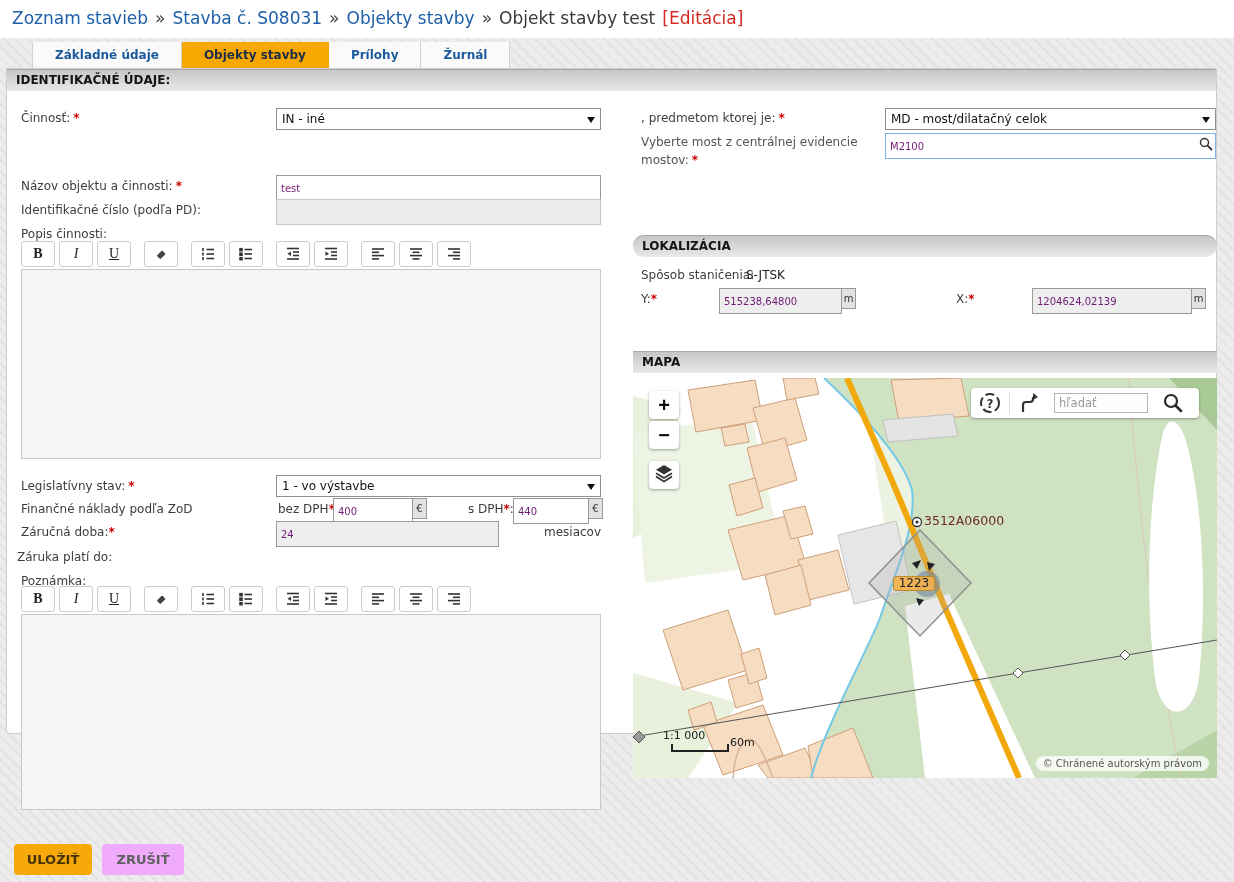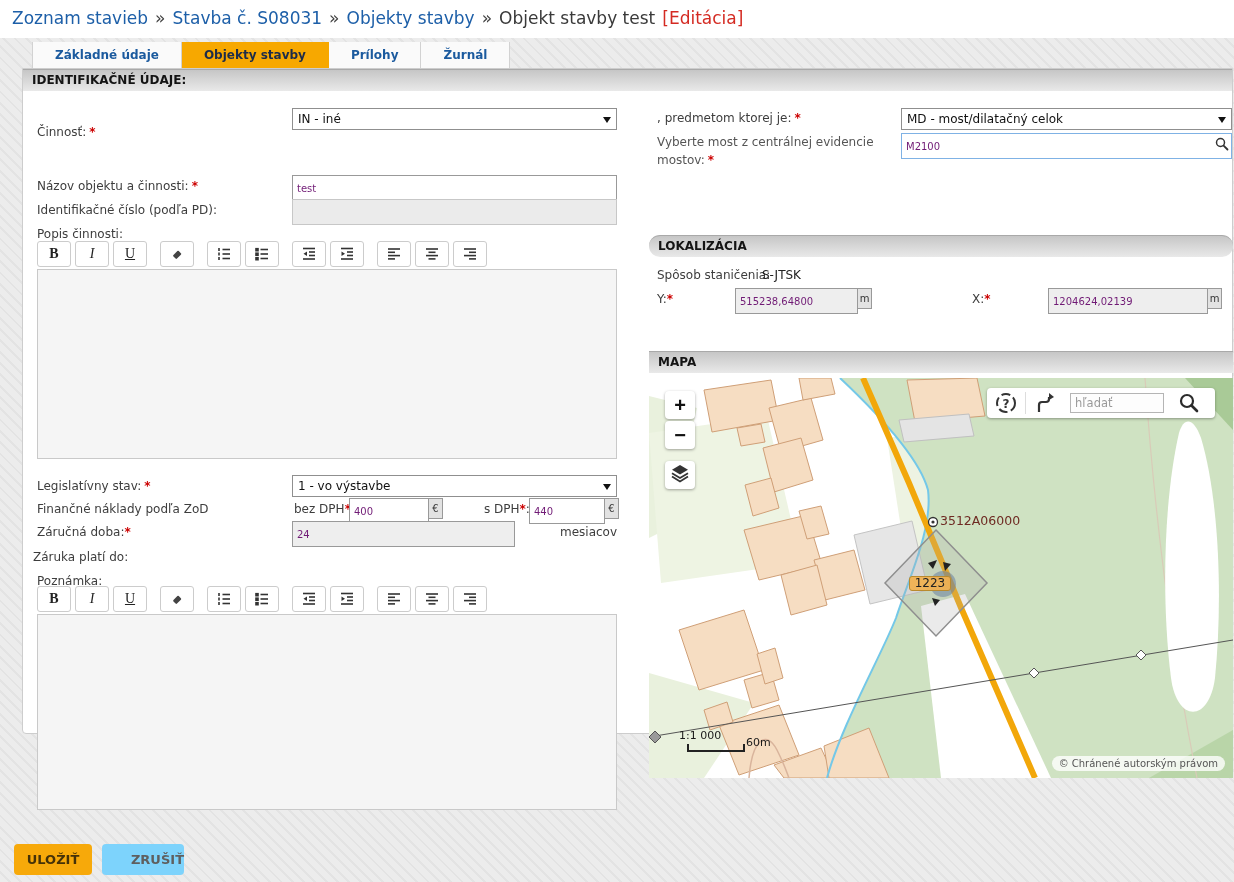--- a/index.html
+++ b/index.html
@@ -13,21 +13,21 @@
   .crumb-current { color:#3a3a3a; }
   .crumb-mode { color:#d42a22; margin-left:7px; }
 
   .tabs { position:absolute; left:32px; top:42px; display:flex; height:26px; }
   .tab { padding:0 22px; line-height:26px; font-size:12px; font-weight:bold; color:#1b5a9e;
          background:#fafafa; border-right:1px solid #d2d2d2; cursor:pointer; }
   .tab:first-child { border-left:1px solid #d2d2d2; }
   .tab.active { background:#f7a800; color:#1d2c49; border-right:1px solid #f7a800; }
 
   .panel { position:absolute; left:6px; top:68px; width:1211px; height:666px;
-           background:#fff; border:1px solid #cdcdcd; border-radius:0 0 4px 4px;margin-left:16px; }
+           background:#fff; border:1px solid #cdcdcd; border-radius:0 0 4px 4px; }
   .secbar { position:absolute; height:22px; background:linear-gradient(#c6c6c6,#e9e9e9);
             border-top:1px solid #a9a9a9; font-size:12px; font-weight:bold; color:#141414;
             line-height:21px; padding-left:9px; }
   .lbl { position:absolute; font-size:12px; color:#3d3d3d; white-space:nowrap; }
   .req { color:#cc0000; font-weight:bold; margin-left:3px; }
   .select { position:absolute; height:22px; background:#fff; border:1px solid #8f8f8f;
             font-size:12px; line-height:20px; padding:0 18px 0 5px; color:#111; cursor:pointer; }
   .select .arr { position:absolute; right:5px; top:8px; width:0; height:0;
                  border-left:4px solid transparent; border-right:4px solid transparent;
                  border-top:6px solid #111; }
@@ -67,42 +67,42 @@
   .scale-txt { position:absolute; left:30px; top:351px; font-size:11px; color:#1a1a1a; }
   .scale-bar { position:absolute; left:38px; top:366px; width:58px; height:8px;
                border-left:2px solid #222; border-right:2px solid #222; border-bottom:2px solid #222; }
   .scale-dist { position:absolute; left:97px; top:358px; font-size:11px; color:#1a1a1a; }
   .copyright { position:absolute; right:8px; bottom:7px; font-size:10px; color:#555;
                background:rgba(255,255,255,0.78); border-radius:8px; padding:2px 7px; }
 
   .btn { position:absolute; top:844px; height:31px; border:none; border-radius:4px;
          font-weight:bold; font-size:13px; font-family:inherit; cursor:pointer; }
   .btn-save { left:14px; width:78px; background:#f7a90a; color:#453208; }
-  .btn-cancel { left:102px; width:82px; background:#7dd3fc; color:#5f5f5f;text-align:right; }
+  .btn-cancel { left:102px; width:82px; background:#f0abfc; color:#5f5f5f; }
 </style>
 </head>
 <body>
 
 <div class="breadcrumb-bar">
   <div class="crumbs">
     <a href="#">Zoznam stavieb</a><span class="crumb-sep">»</span><a href="#">Stavba č. S08031</a><span class="crumb-sep">»</span><a href="#">Objekty stavby</a><span class="crumb-sep">»</span><span class="crumb-current">Objekt stavby test</span><span class="crumb-mode">[Editácia]</span>
   </div>
 </div>
 
 <div class="tabs">
   <div class="tab">Základné údaje</div>
   <div class="tab active">Objekty stavby</div>
   <div class="tab">Prílohy</div>
   <div class="tab">Žurnál</div>
 </div>
 
 <div class="panel">
   <div class="secbar" style="left:0;top:0;width:1209px;">IDENTIFIKAČNÉ ÚDAJE:</div>
 
-  <div class="lbl" style="left:14px;top:56px;"><span>Činnosť:</span><span class="req">*</span></div>
+  <div class="lbl" style="left:14px;top:42px;"><span>Činnosť:</span><span class="req">*</span></div>
   <div class="select" style="left:269px;top:39px;width:325px;"><span>IN - iné</span><span class="arr"></span></div>
 
   <div class="lbl" style="left:14px;top:110px;"><span>Názov objektu a činnosti:</span><span class="req">*</span></div>
   <input class="txt" style="left: 269px; top: 106px; width: 325px;" value="test">
 
   <div class="lbl" style="left:14px;top:134px;"><span>Identifikačné číslo (podľa PD):</span></div>
   <input class="txt disabled" style="left: 269px; top: 130px; width: 325px;" disabled="">
 
   <div class="lbl" style="left:14px;top:158px;"><span>Popis činnosti:</span></div>
 

